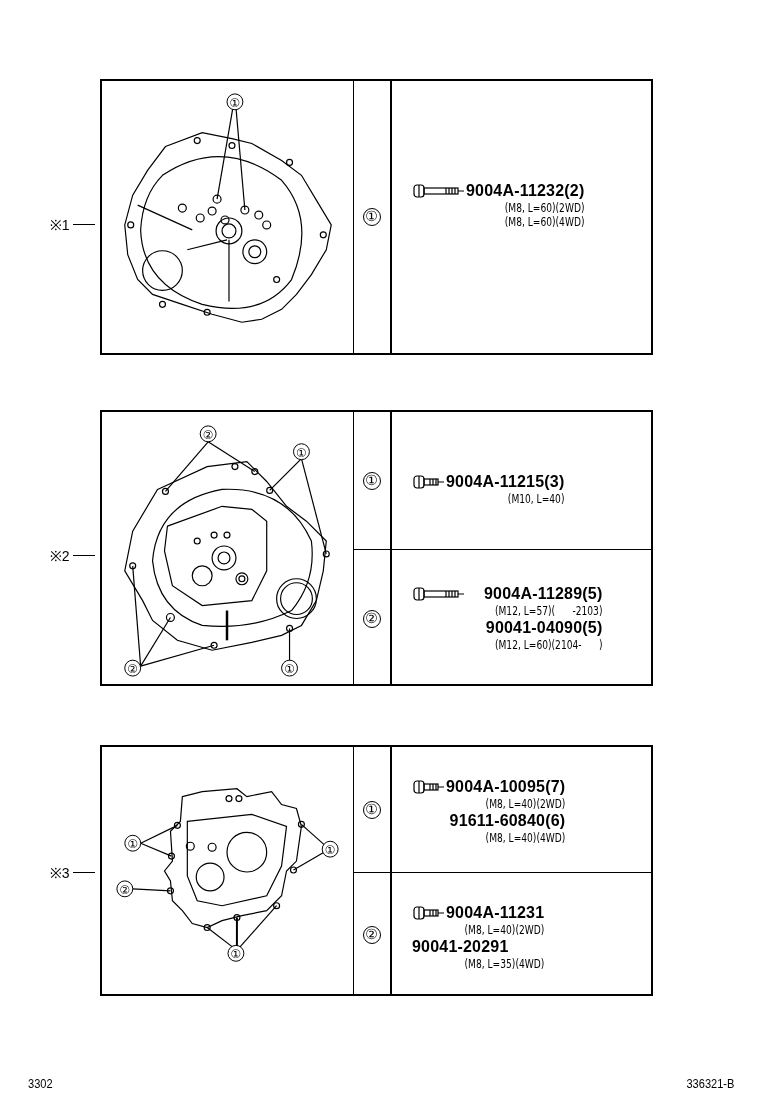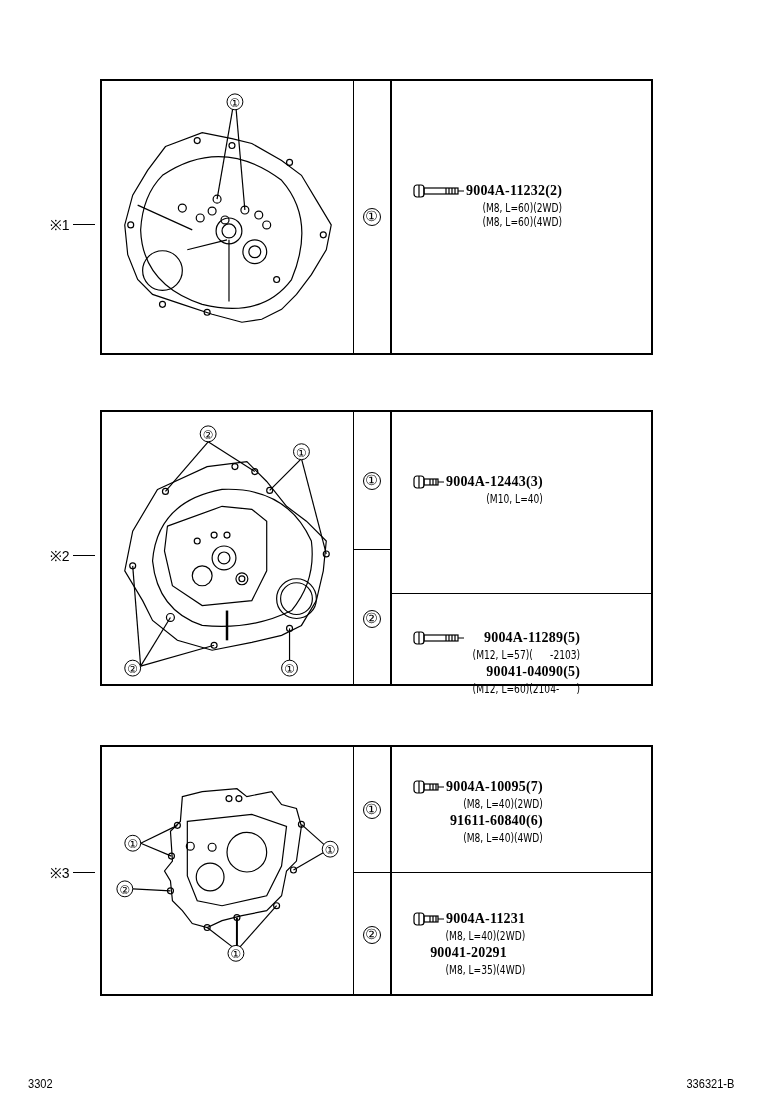--- a/index.html
+++ b/index.html
@@ -13,21 +13,21 @@
   .row { position:absolute; left:0; right:0; }
   .row + .row { border-top:1px solid #000; }
   .idcell { position:absolute; left:0; right:0; }
   .idcell + .idcell { border-top:1px solid #000; }
   .circ { position:absolute; left:50%; top:50%; width:18px; height:18px; margin:-9px 0 0 -9px;
           border:1px solid #000; border-radius:50%; box-sizing:border-box; text-align:center;
           font-family:"Liberation Serif", serif; font-size:14px; line-height:16px; }
   .label { position:absolute; font-size:14px; display:flex; align-items:center; }
   .label .dash { display:inline-block; width:22px; height:1px; background:#000; margin-left:3px; }
   .part { position:absolute; white-space:nowrap; }
-  .pn { font-family:Liberation Serif, serif; font-weight:bold; font-size:14px; letter-spacing:0.2px; line-height:20px; }
+  .pn { font-family:Liberation Sans, sans-serif; font-weight:bold; font-size:16px; letter-spacing:0.2px; line-height:20px; }
   .spec { font-family:"DejaVu Sans Condensed","DejaVu Sans", sans-serif; font-size:11.5px; line-height:14px; transform:scaleX(0.88); transform-origin:right; text-align:right; }
   .bolt { display:inline-block; vertical-align:middle; }
   .line { display:flex; align-items:center; }
   .footer { position:absolute; top:1076px; font-size:13px; transform:scaleX(0.85); }
 </style>
 </head>
 <body>
 
 <div class="label" style="left:50px; top:215px;">
   <span>※1</span>
@@ -161,26 +161,26 @@
         <div class="line">
           <svg class="bolt" width="32" height="16" viewBox="0 0 32 16">
             <g fill="none" stroke="#000" stroke-width="1.2">
                 <rect x="2" y="2" width="10" height="12" rx="3"></rect>
                 <line x1="7" y1="2" x2="7" y2="14"></line>
                 <rect x="12" y="5" width="14" height="6"></rect>
                 <path d="M18 5v6M21 5v6M24 5v6"></path>
               </g>
             <line x1="26" y1="8" x2="32" y2="8" stroke="#000"></line>
           </svg>
-          <span class="pn" style="margin-left:2px;">9004A-12443(3)</span>
+          <span class="pn" style="margin-left:2px;">9004A-11215(3)</span>
         </div>
         <div class="spec">(M10, L=40)</div>
       </div>
     </div>
-    <div class="row" style="top:137px; height:137px;margin-top:44px;">
+    <div class="row" style="top:137px; height:137px;">
       <div class="part" style="left:20px; top:34px;">
         <div class="line">
           <svg class="bolt" width="52" height="16" viewBox="0 0 52 16">
             <g fill="none" stroke="#000" stroke-width="1.2">
                 <rect x="2" y="2" width="10" height="12" rx="3"></rect>
                 <line x1="7" y1="2" x2="7" y2="14"></line>
                 <rect x="12" y="5" width="34" height="6"></rect>
                 <path d="M34 5v6M37 5v6M40 5v6M43 5v6"></path>
               </g>
             <line x1="46" y1="8" x2="52" y2="8" stroke="#000"></line>
@@ -260,35 +260,35 @@
             <line x1="26" y1="8" x2="32" y2="8" stroke="#000"></line>
           </svg>
           <span class="pn" style="margin-left:2px;">9004A-10095(7)</span>
         </div>
         <div class="spec">(M8, L=40)(2WD)</div>
         <div class="pn" style="text-align:right;">91611-60840(6)</div>
         <div class="spec">(M8, L=40)(4WD)</div>
       </div>
     </div>
     <div class="row" style="top:125px; height:124px;">
-      <div class="part" style="left:20px; top:36px;">
+      <div class="part" style="left:20px; top:30px;">
         <div class="line">
           <svg class="bolt" width="32" height="16" viewBox="0 0 32 16">
             <g fill="none" stroke="#000" stroke-width="1.2">
                 <rect x="2" y="2" width="10" height="12" rx="3"></rect>
                 <line x1="7" y1="2" x2="7" y2="14"></line>
                 <rect x="12" y="5" width="14" height="6"></rect>
                 <path d="M18 5v6M21 5v6M24 5v6"></path>
               </g>
             <line x1="26" y1="8" x2="32" y2="8" stroke="#000"></line>
           </svg>
           <span class="pn" style="margin-left:2px;">9004A-11231</span>
         </div>
         <div class="spec">(M8, L=40)(2WD)</div>
-        <div class="pn" style="text-align:center;">90041-20291</div>
+        <div class="pn" style="text-align:left;">90041-20291</div>
         <div class="spec">(M8, L=35)(4WD)</div>
       </div>
     </div>
   </div>
 </div>
 
 <div class="footer" style="left:28px; transform-origin:left;">3302</div>
 <div class="footer" style="right:26px; transform-origin:right;">336321-B</div>
 
 </body></html>

